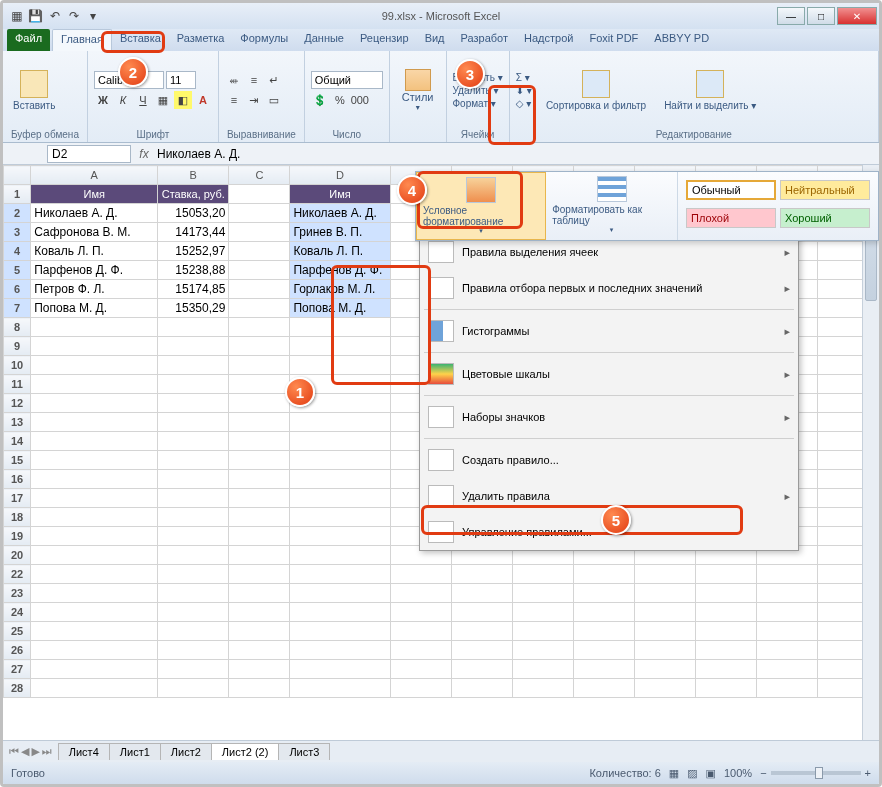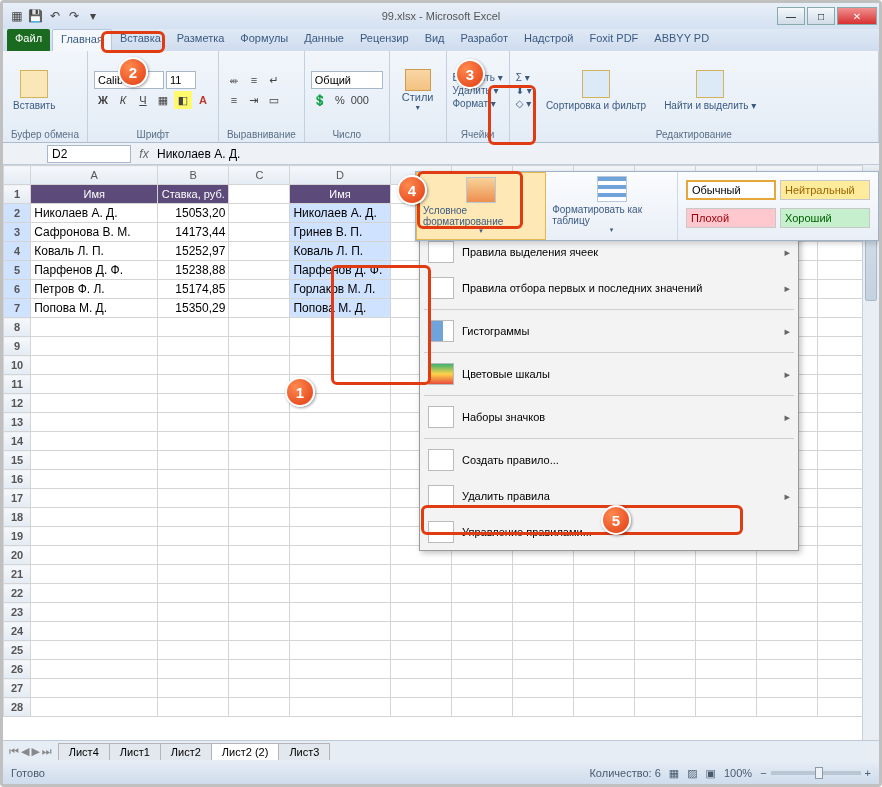--- a/index.html
+++ b/index.html
@@ -547,35 +547,20 @@
           <td></td>
           <td></td>
           <td></td>
           <td></td>
           <td></td>
           <td></td>
           <td></td>
           <td></td>
         </tr>
         <tr>
-          <th class="rowhead">21</th>
-          <td></td>
-          <td></td>
-          <td></td>
-          <td></td>
-          <td></td>
-          <td></td>
-          <td></td>
-          <td></td>
-          <td></td>
-          <td></td>
-          <td></td>
-          <td></td>
-        </tr>
-        <tr>
           <th class="rowhead">22</th>
           <td></td>
           <td></td>
           <td></td>
           <td></td>
           <td></td>
           <td></td>
           <td></td>
           <td></td>
           <td></td>

